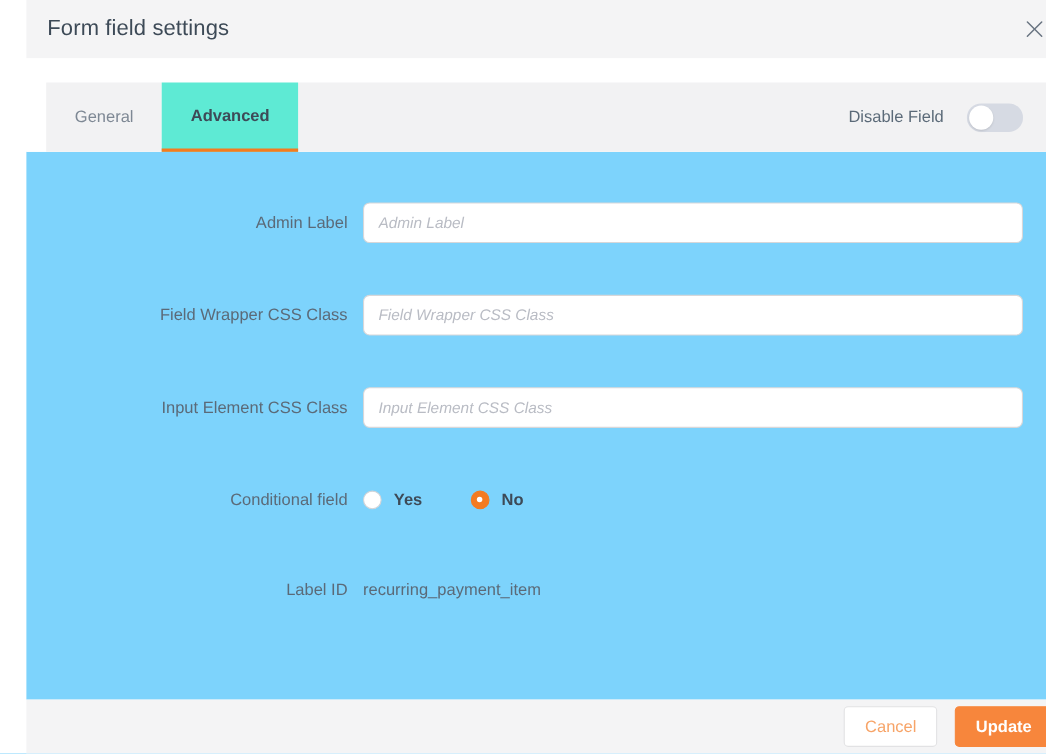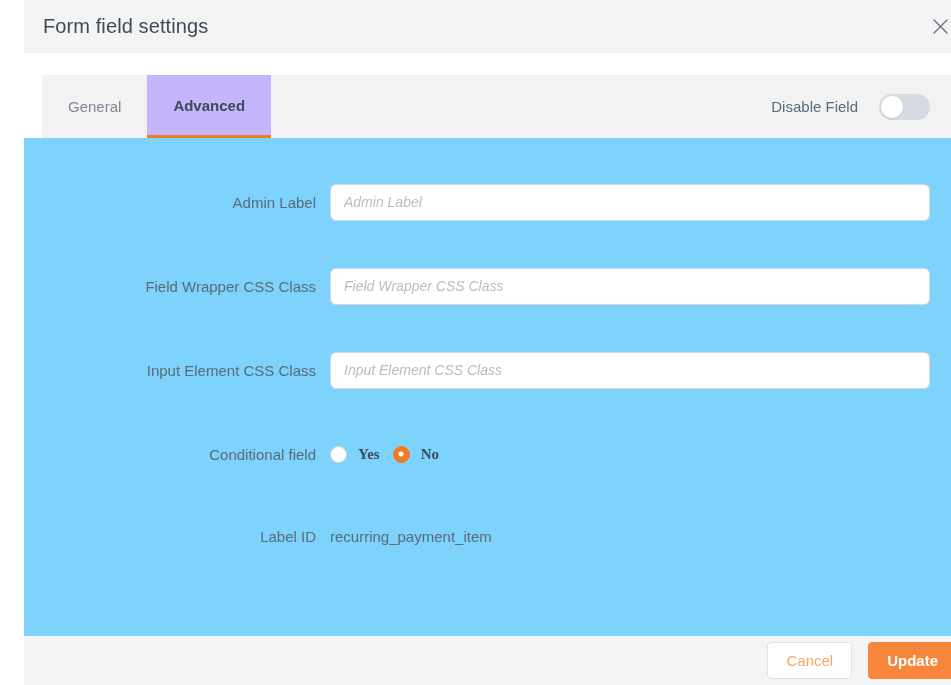--- a/index.html
+++ b/index.html
@@ -89,21 +89,21 @@
     position: relative;
     padding: 0 26px;
   }
   .tab.inactive {
     background: #f2f2f3;
     color: #7e8894;
     font-weight: 400;
     text-align: right;
   }
   .tab.active {
-    background: #c4b5fd;
+    background: #5eead4;
     color: #3d4a57;
     font-weight: 700;
     border-bottom: 3px solid #f47b20;
   }
   .tabbar-fill {
     flex: 1;
     height: 63px;
     background: #f2f2f3;
     align-self: flex-end;
     margin-bottom: 0;
@@ -195,22 +195,21 @@
   .text-input::placeholder {
     color: #b9bcc4;
     font-style: italic;
     opacity: 1;
   }
 
   
   .radio-group {
     display: flex;
     align-items: flex-start;
-    gap: 13px;
-    font-family: Liberation Serif, serif;
+    gap: 44px;
   }
   .radio-opt {
     display: flex;
     align-items: center;
     gap: 11px;
     cursor: pointer;
     user-select: none;
   }
   .radio-dot {
     width: 17px;

